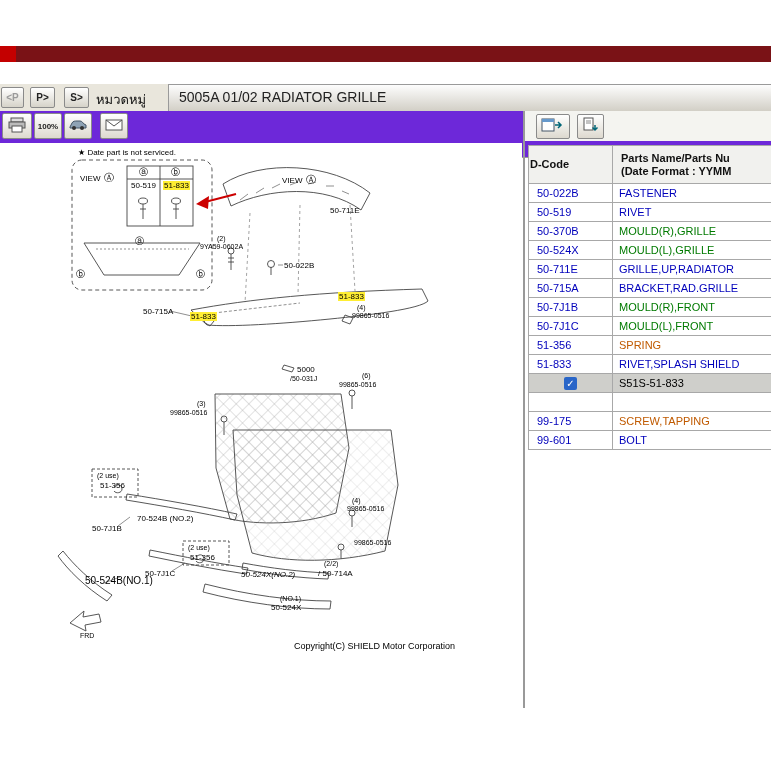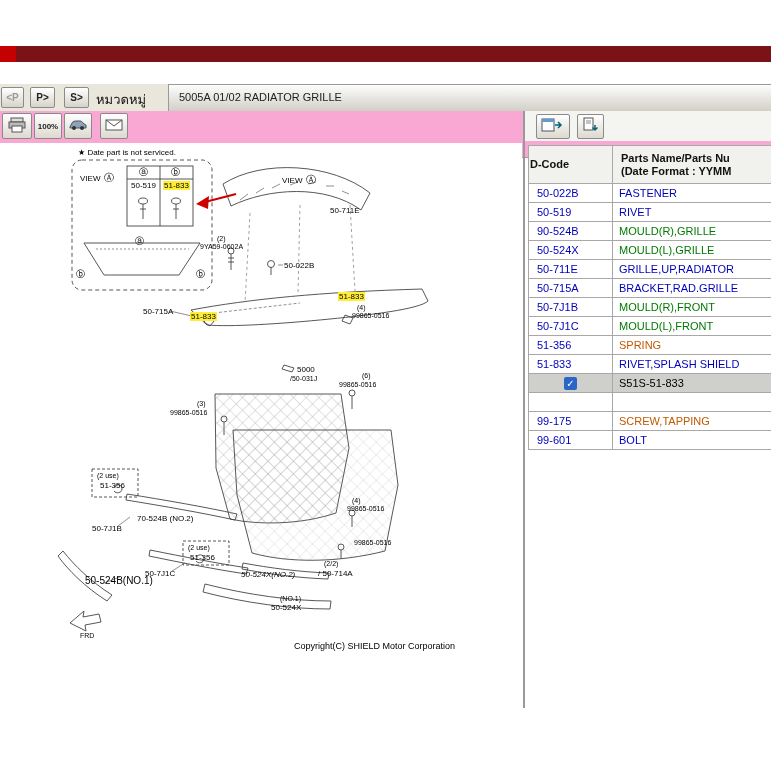--- a/index.html
+++ b/index.html
@@ -14,24 +14,24 @@
   .toolbar1{position:absolute;left:0;top:84px;width:771px;height:27px;background:#e9e6dc;}
   .tb-btn{position:absolute;top:3px;height:21px;font-size:10px;font-weight:bold;
           background:linear-gradient(#ffffff,#d6d3c9);border:1px solid #8a8a8a;border-radius:2px;
           padding:0;text-align:center;color:#222;font-family:"Liberation Sans",sans-serif;cursor:pointer;}
   #btnPrev{left:1px;width:23px;color:#9a9a9a;}
   #btnNext{left:30px;width:25px;}
   #btnS{left:64px;width:25px;}
   .thai{position:absolute;left:96px;top:5px;font-size:13px;color:#111;cursor:pointer;}
   .section-bar{position:absolute;left:168px;top:0;width:603px;height:28px;box-sizing:border-box;
                background:linear-gradient(#fdfdfd,#d2cfc6);border:1px solid #9a9a9a;border-right:none;
-               line-height:25px;padding-left:10px;font-size:11px;color:#222;}
-
-  
-  .toolbar2{position:absolute;left:0;top:111px;width:771px;height:47px;background:#f9a8d4;border-bottom:1px solid #999;box-sizing:border-box;}
+               line-height:25px;padding-left:10px;font-size:14px;color:#222;}
+
+  
+  .toolbar2{position:absolute;left:0;top:111px;width:771px;height:47px;background:#6d28d9;border-bottom:1px solid #999;box-sizing:border-box;}
   .toolbar2-right{position:absolute;left:524px;top:0;width:247px;height:30px;background:#f4f4f0;}
   .icon-btn{position:absolute;top:2px;height:26px;background:linear-gradient(#ffffff,#ddd9cf);
             border:1px solid #8a8a8a;border-radius:2px;padding:0;cursor:pointer;}
   #tbPrint{left:2px;width:30px;}
   #tbZoom{left:34px;width:28px;font-size:8px;font-weight:bold;color:#222;}
   #tbCar{left:64px;width:28px;}
   #tbMail{left:100px;width:28px;}
   #tbTransfer{left:536px;top:3px;width:34px;height:25px;}
   #tbExport{left:577px;top:3px;width:27px;height:25px;}
 
@@ -278,21 +278,21 @@
       <tbody>
           <tr>
             <td class="code">50-022B</td>
             <td class="pname c-blue">FASTENER</td>
           </tr>
           <tr>
             <td class="code">50-519</td>
             <td class="pname c-blue">RIVET</td>
           </tr>
           <tr>
-            <td class="code">90-524B</td>
+            <td class="code">50-370B</td>
             <td class="pname c-green">MOULD(R),GRILLE</td>
           </tr>
           <tr>
             <td class="code">50-524X</td>
             <td class="pname c-green">MOULD(L),GRILLE</td>
           </tr>
           <tr>
             <td class="code">50-711E</td>
             <td class="pname c-blue">GRILLE,UP,RADIATOR</td>
           </tr>

